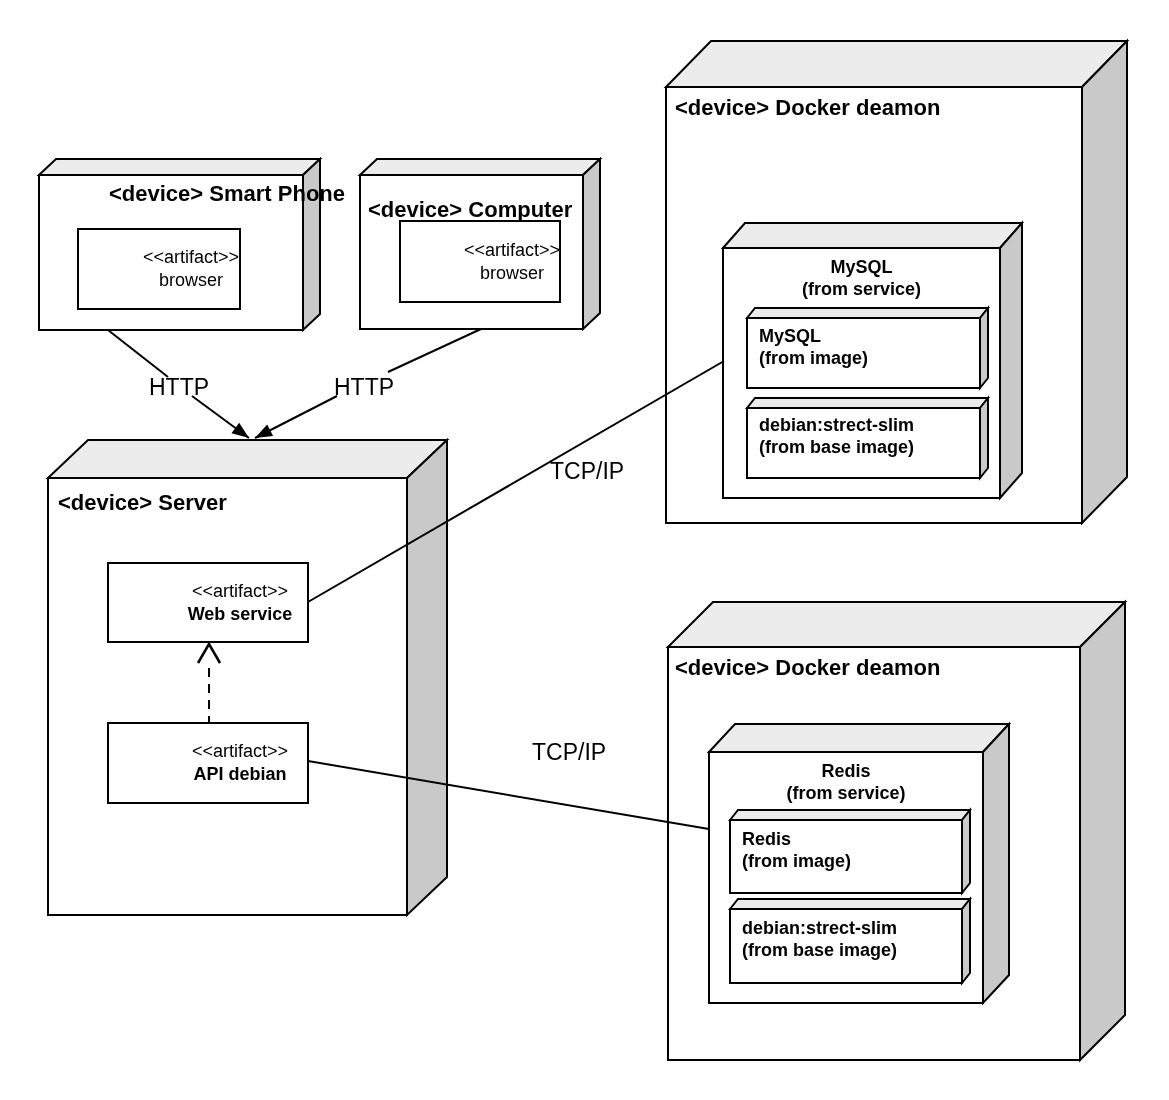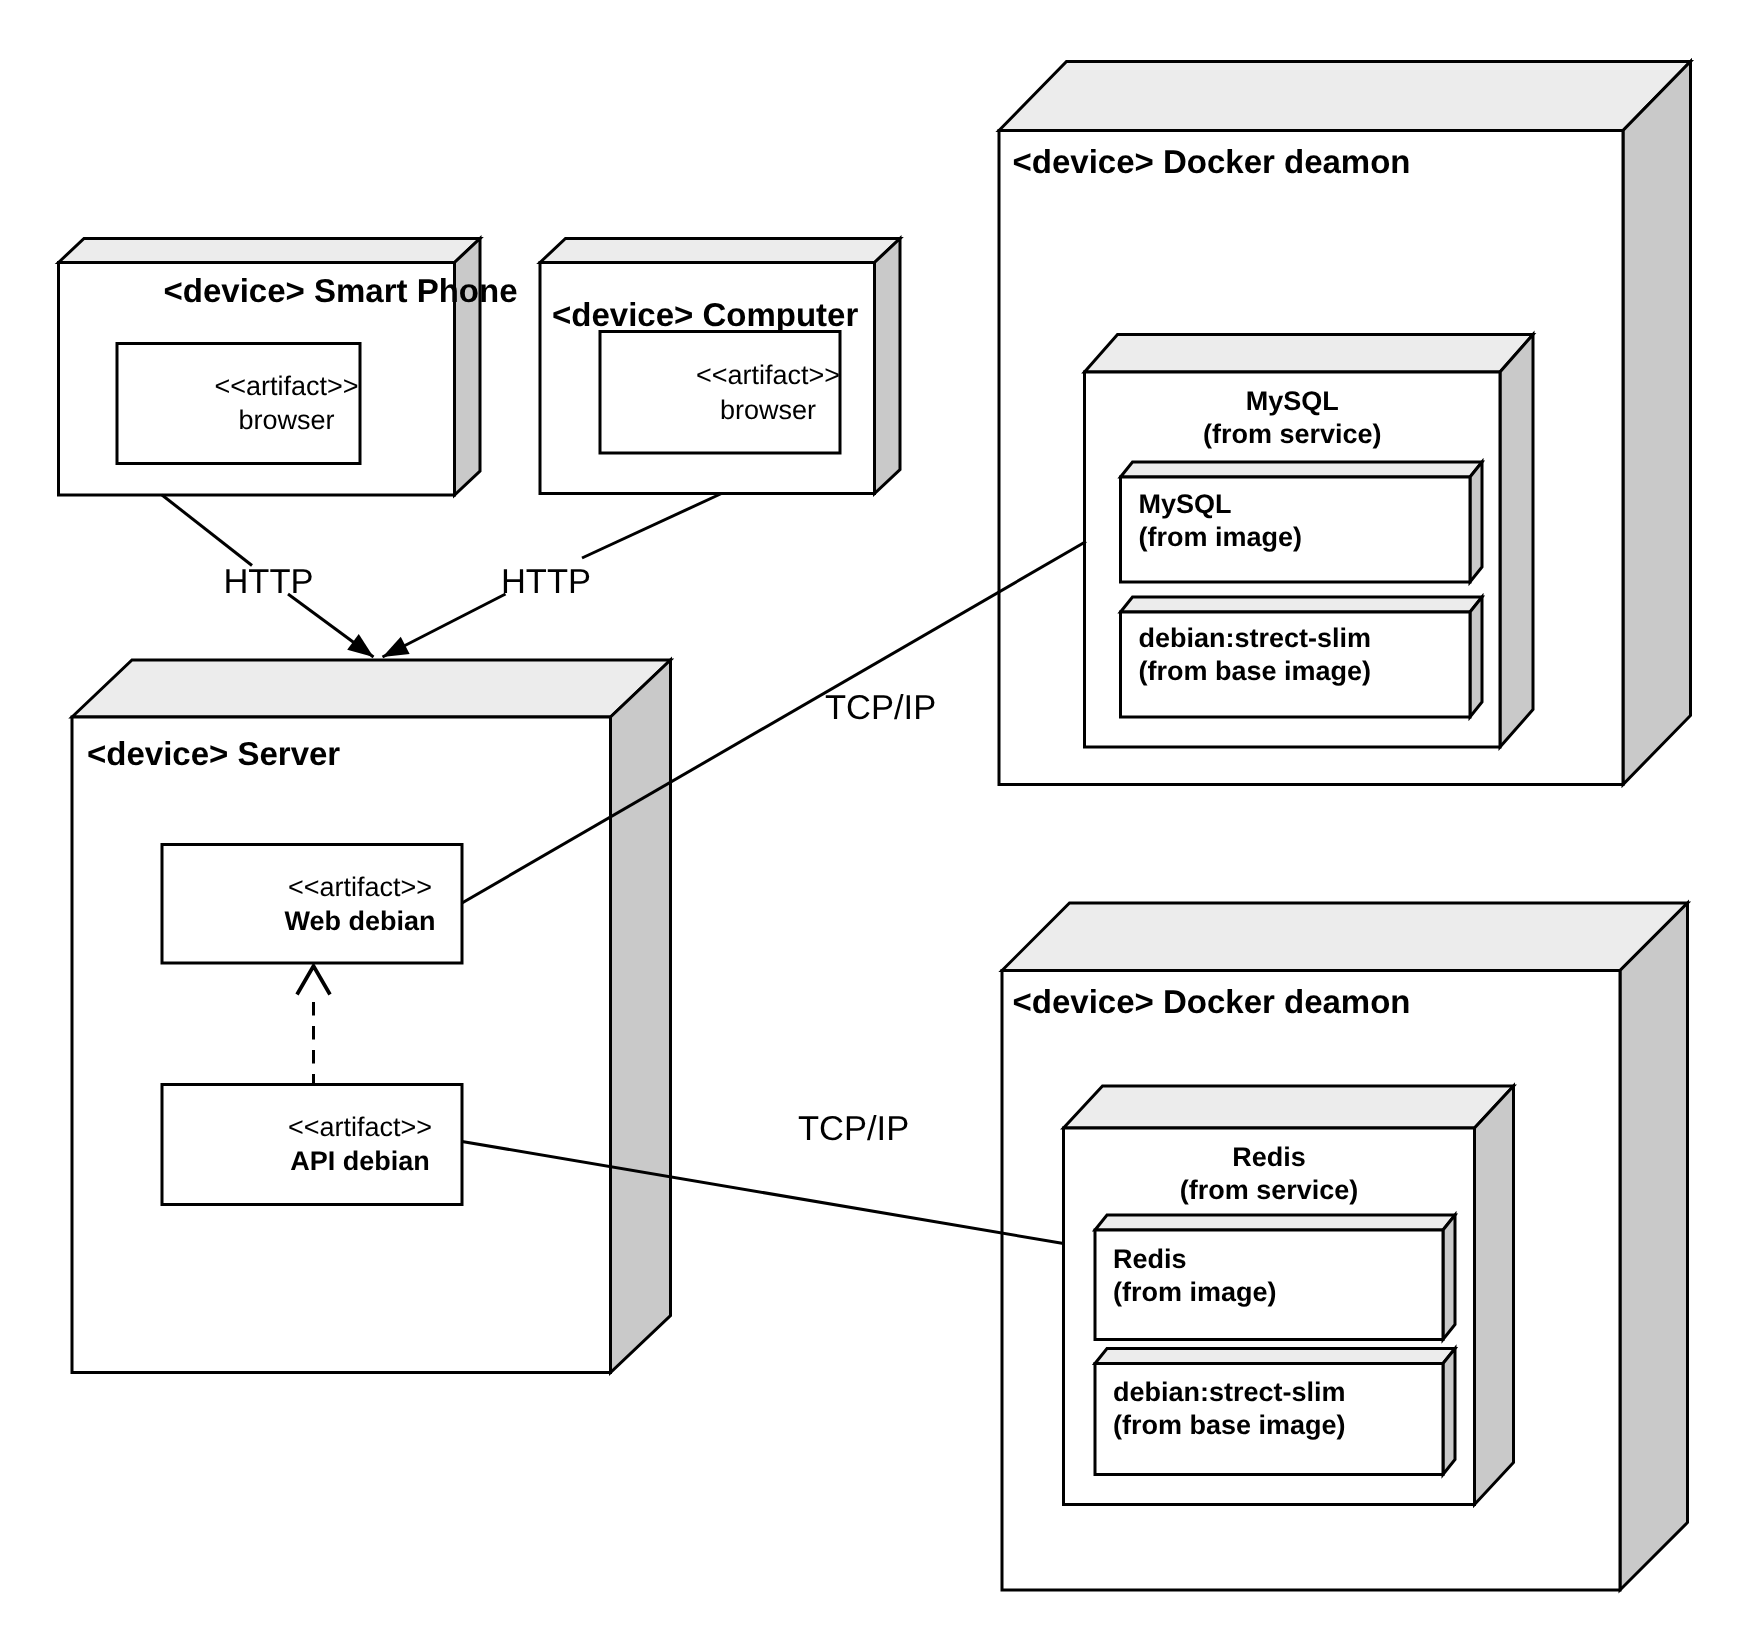--- a/index.html
+++ b/index.html
@@ -134,21 +134,21 @@
 
   <div class="t title" style="left:368px;top:199px;">&lt;device&gt; Computer</div>
   <div class="blk" style="left:400px;top:221px;width:160px;height:81px;">
     <span>&lt;&lt;artifact&gt;&gt;</span>
     <span>browser</span>
   </div>
 
   <div class="t title" style="left:58px;top:492px;">&lt;device&gt; Server</div>
   <div class="blk" style="left:108px;top:563px;width:200px;height:79px;">
     <span>&lt;&lt;artifact&gt;&gt;</span>
-    <span class="bold">Web debian</span>
+    <span class="bold">Web service</span>
   </div>
   <div class="blk" style="left:108px;top:723px;width:200px;height:80px;">
     <span>&lt;&lt;artifact&gt;&gt;</span>
     <span class="bold">API debian</span>
   </div>
 
   <div class="t title" style="left:675px;top:97px;">&lt;device&gt; Docker deamon</div>
   <div class="node-title-lines" style="left:723px;top:256px;width:277px;">
     <span>MySQL</span>
     <span>(from service)</span>

